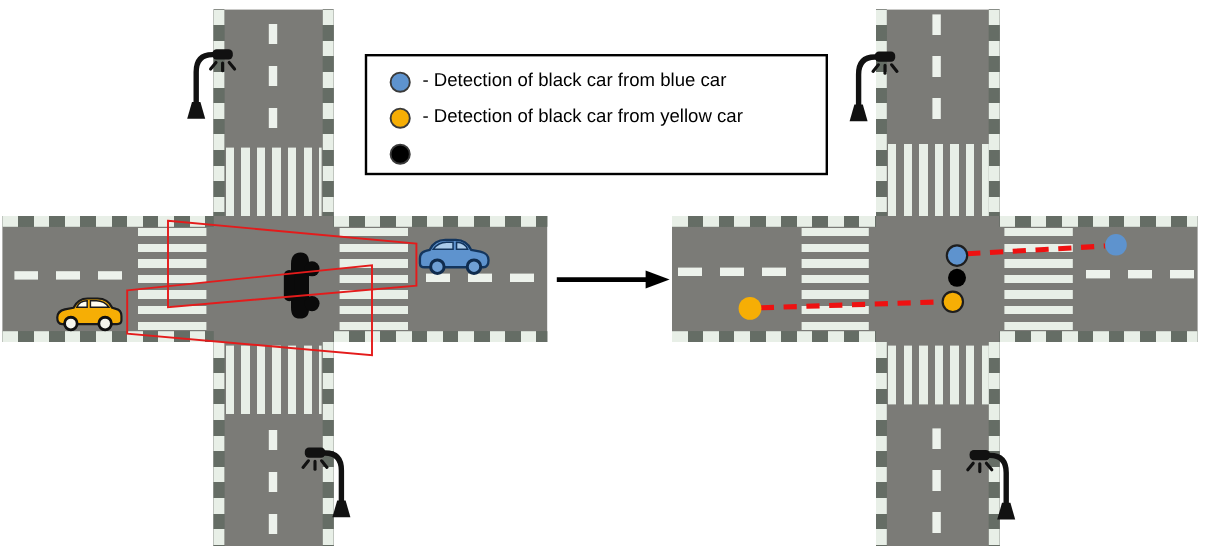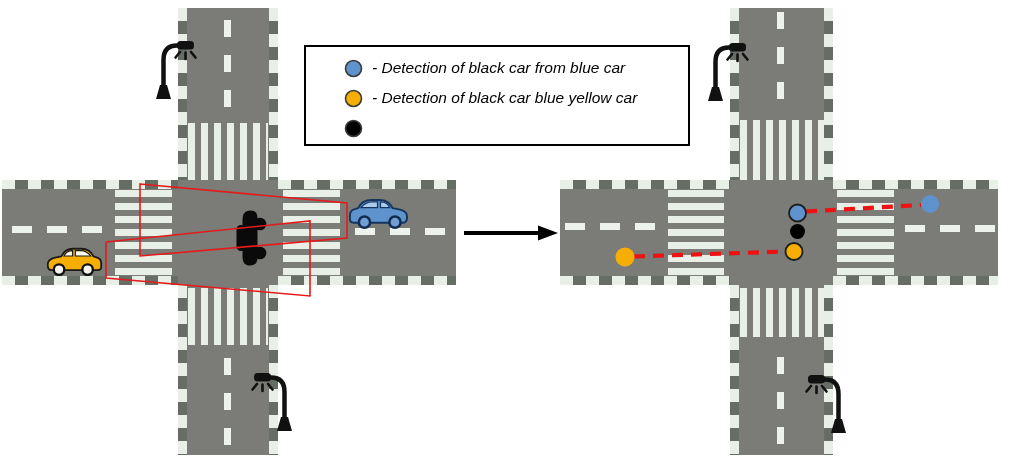--- a/index.html
+++ b/index.html
@@ -23,21 +23,21 @@
   .dot-black{fill:var(--black);}
   .outlined{stroke:#1e1e1e;stroke-width:1.8px;}
   .car-body{stroke-width:2px;stroke-linejoin:round;}
   .car-yellow .car-body{fill:var(--yellow);stroke:#1a1a1a;}
   .car-yellow .car-win{fill:#fffdf0;stroke:#1a1a1a;stroke-width:1.3px;}
   .car-yellow .car-wheel{fill:#f6f6ee;stroke:#111;stroke-width:2.6px;}
   .car-blue .car-body{fill:var(--blue);stroke:#14365e;}
   .car-blue .car-win{fill:#aacbea;stroke:#14365e;stroke-width:1.3px;}
   .car-blue .car-wheel{fill:#6f9fd4;stroke:#102c4e;stroke-width:2.6px;}
   .legend{left:304px;top:45px;width:386px;height:101px;background:#fff;
-          border:2px solid #000;box-sizing:border-box;padding:6px 0 0 38px;font-style:italic;}
+          border:2px solid #000;box-sizing:border-box;padding:6px 0 0 18px;}
   .legend-row{display:flex;align-items:center;gap:9px;height:30px;}
   .legend-label{font-size:15.5px;color:#000;white-space:nowrap;}
   .swatch{stroke:#3a3a3a;stroke-width:1.6px;}
 </style>
 </head>
 <body>
 
 <div class="stage">
 
   <div>
@@ -176,21 +176,21 @@
     <div class="legend-row">
       <svg width="19" height="19" viewBox="0 0 19 19">
         <circle class="swatch" cx="9.5" cy="9.5" r="8" fill="#5e93ce"></circle>
       </svg>
       <span class="legend-label">- Detection of black car from blue car</span>
     </div>
     <div class="legend-row">
       <svg width="19" height="19" viewBox="0 0 19 19">
         <circle class="swatch" cx="9.5" cy="9.5" r="8" fill="#f6ae05"></circle>
       </svg>
-      <span class="legend-label">- Detection of black car blue yellow car</span>
+      <span class="legend-label">- Detection of black car from yellow car</span>
     </div>
     <div class="legend-row">
       <svg width="19" height="19" viewBox="0 0 19 19">
         <circle class="swatch" cx="9.5" cy="9.5" r="8" fill="#000000"></circle>
       </svg>
     </div>
   </div>
 
 </div>
 

